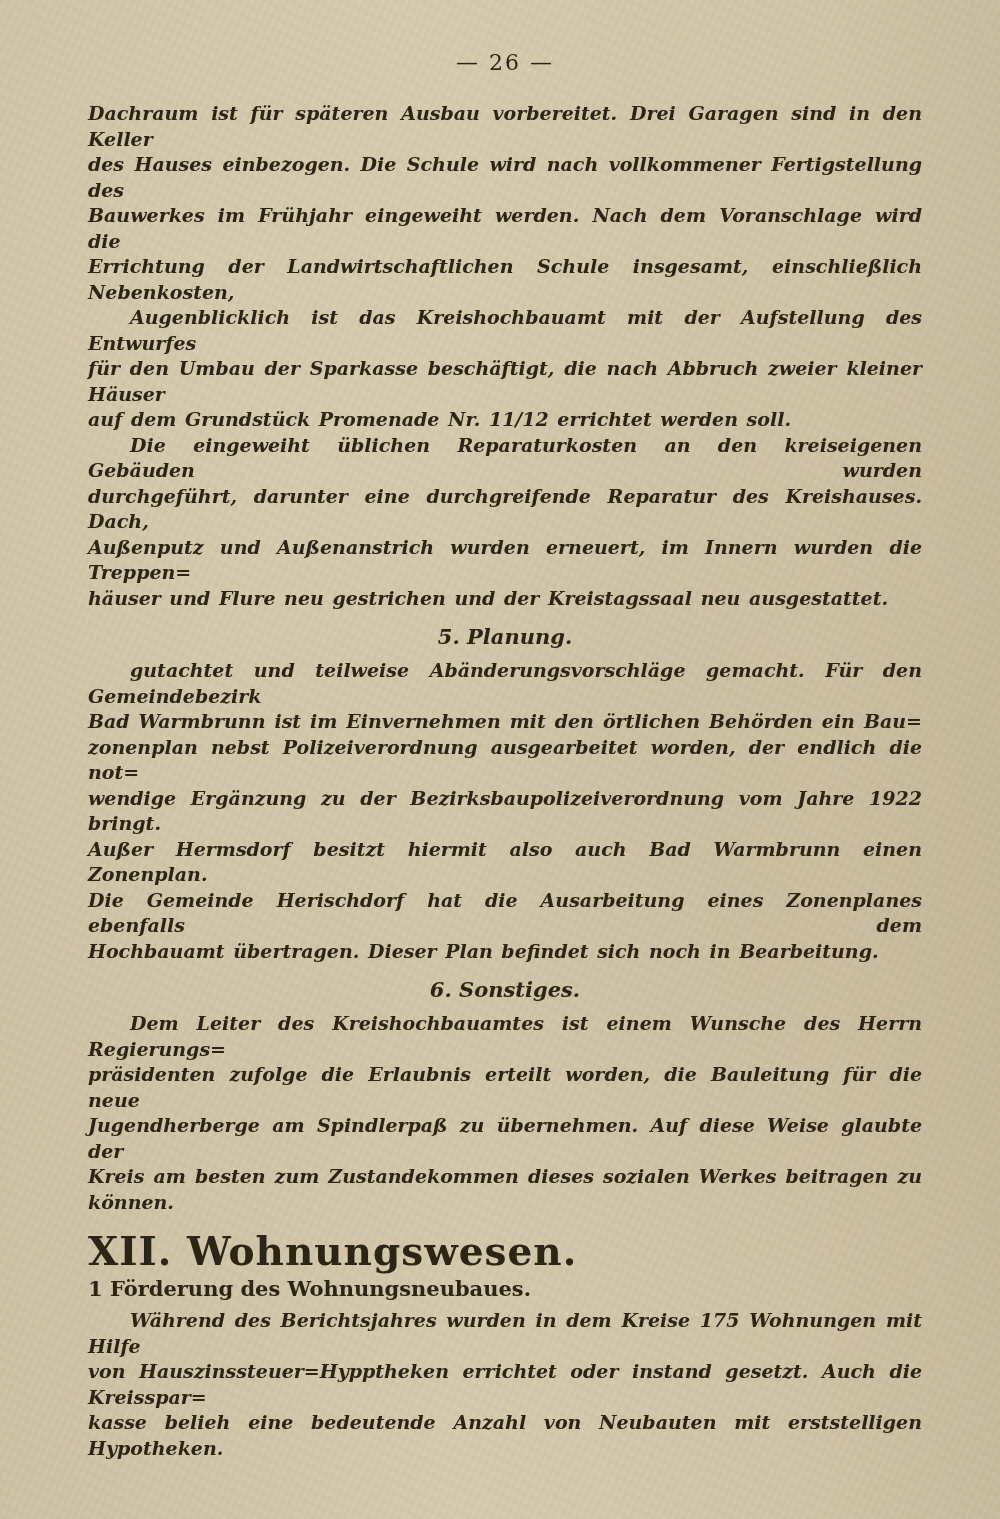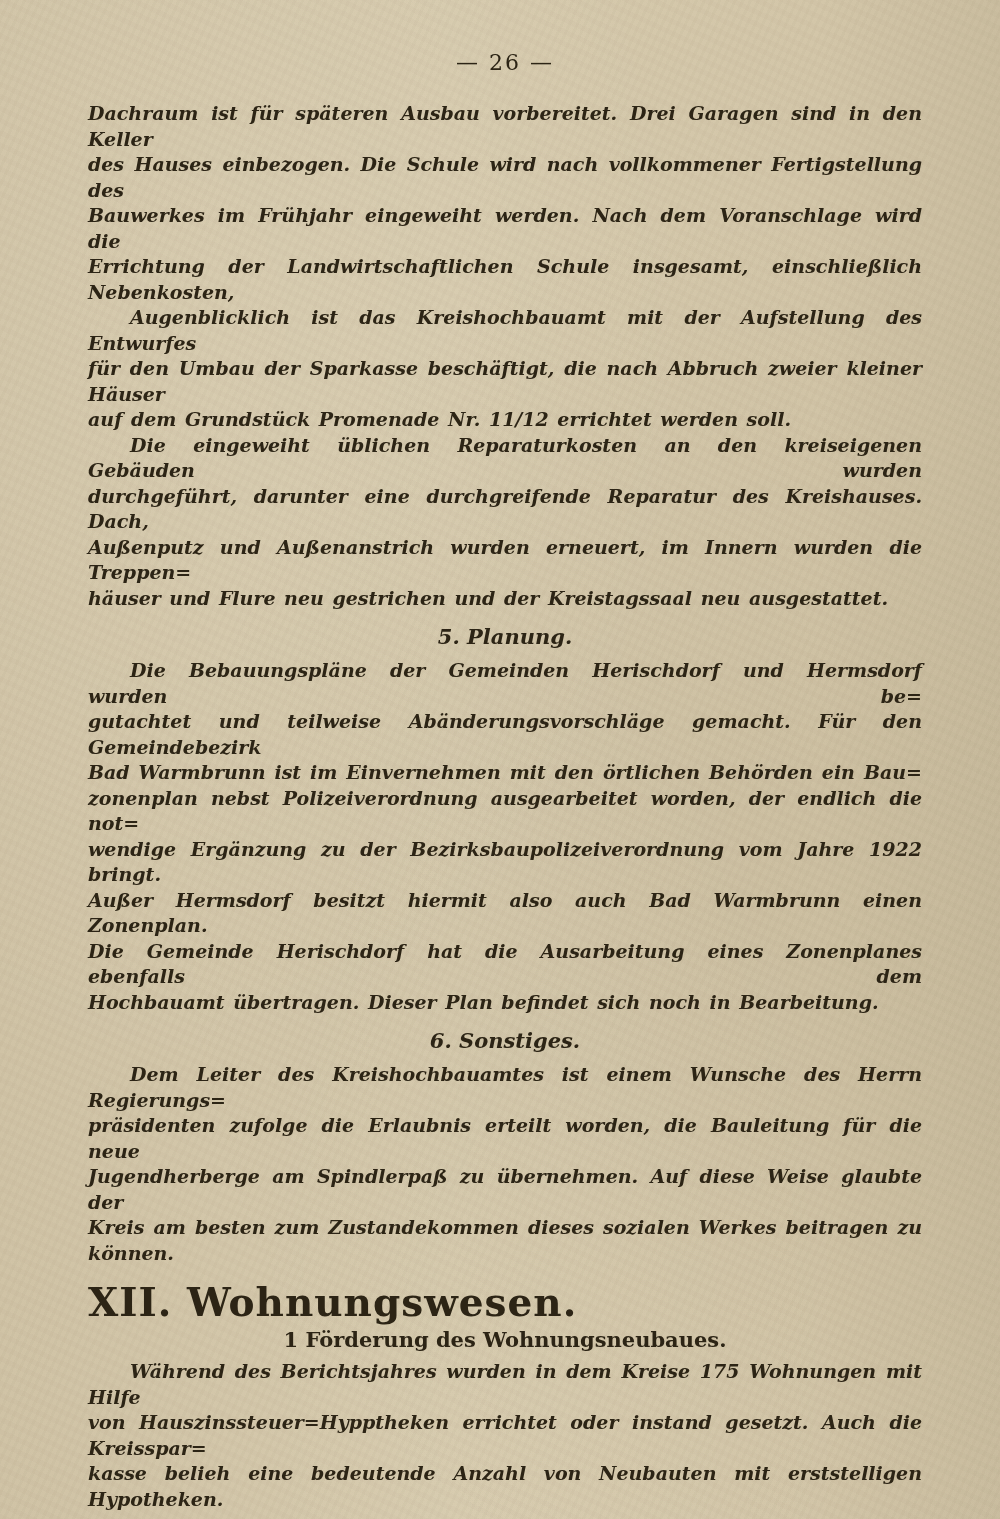--- a/index.html
+++ b/index.html
@@ -69,21 +69,20 @@
   }
   .chapter {
     text-align: left;
     font-weight: bold;
     font-size: 39px;
     line-height: 1.1;
     margin: 15px 0 3px;
     letter-spacing: 1px;
   }
   .subheading {
-    text-align: center;
     font-weight: bold;
     font-size: 21px;
     line-height: 1.2;
     margin: 2px 0 7px;
   }
 </style>
 </head>
 <body>
 
 <div class="sheet">
@@ -107,21 +106,20 @@
     <div class="para indent">
       <div class="line">Die eingeweiht üblichen Reparaturkosten an den kreiseigenen Gebäuden wurden</div>
       <div class="line">durchgeführt, darunter eine durchgreifende Reparatur des Kreishauses. Dach,</div>
       <div class="line">Außenputz und Außenanstrich wurden erneuert, im Innern wurden die Treppen=</div>
       <div class="line last">häuser und Flure neu gestrichen und der Kreistagssaal neu ausgestattet.</div>
     </div>
 
     <div class="heading">5. Planung.</div>
 
     <div class="para indent">
-      <div class="line">Die Bebauungspläne der Gemeinden Herischdorf und Hermsdorf wurden be=</div>
       <div class="line">gutachtet und teilweise Abänderungsvorschläge gemacht. Für den Gemeindebezirk</div>
       <div class="line">Bad Warmbrunn ist im Einvernehmen mit den örtlichen Behörden ein Bau=</div>
       <div class="line">zonenplan nebst Polizeiverordnung ausgearbeitet worden, der endlich die not=</div>
       <div class="line">wendige Ergänzung zu der Bezirksbaupolizeiverordnung vom Jahre 1922 bringt.</div>
       <div class="line">Außer Hermsdorf besitzt hiermit also auch Bad Warmbrunn einen Zonenplan.</div>
       <div class="line">Die Gemeinde Herischdorf hat die Ausarbeitung eines Zonenplanes ebenfalls dem</div>
       <div class="line last">Hochbauamt übertragen. Dieser Plan befindet sich noch in Bearbeitung.</div>
     </div>
 
     <div class="heading">6. Sonstiges.</div>

